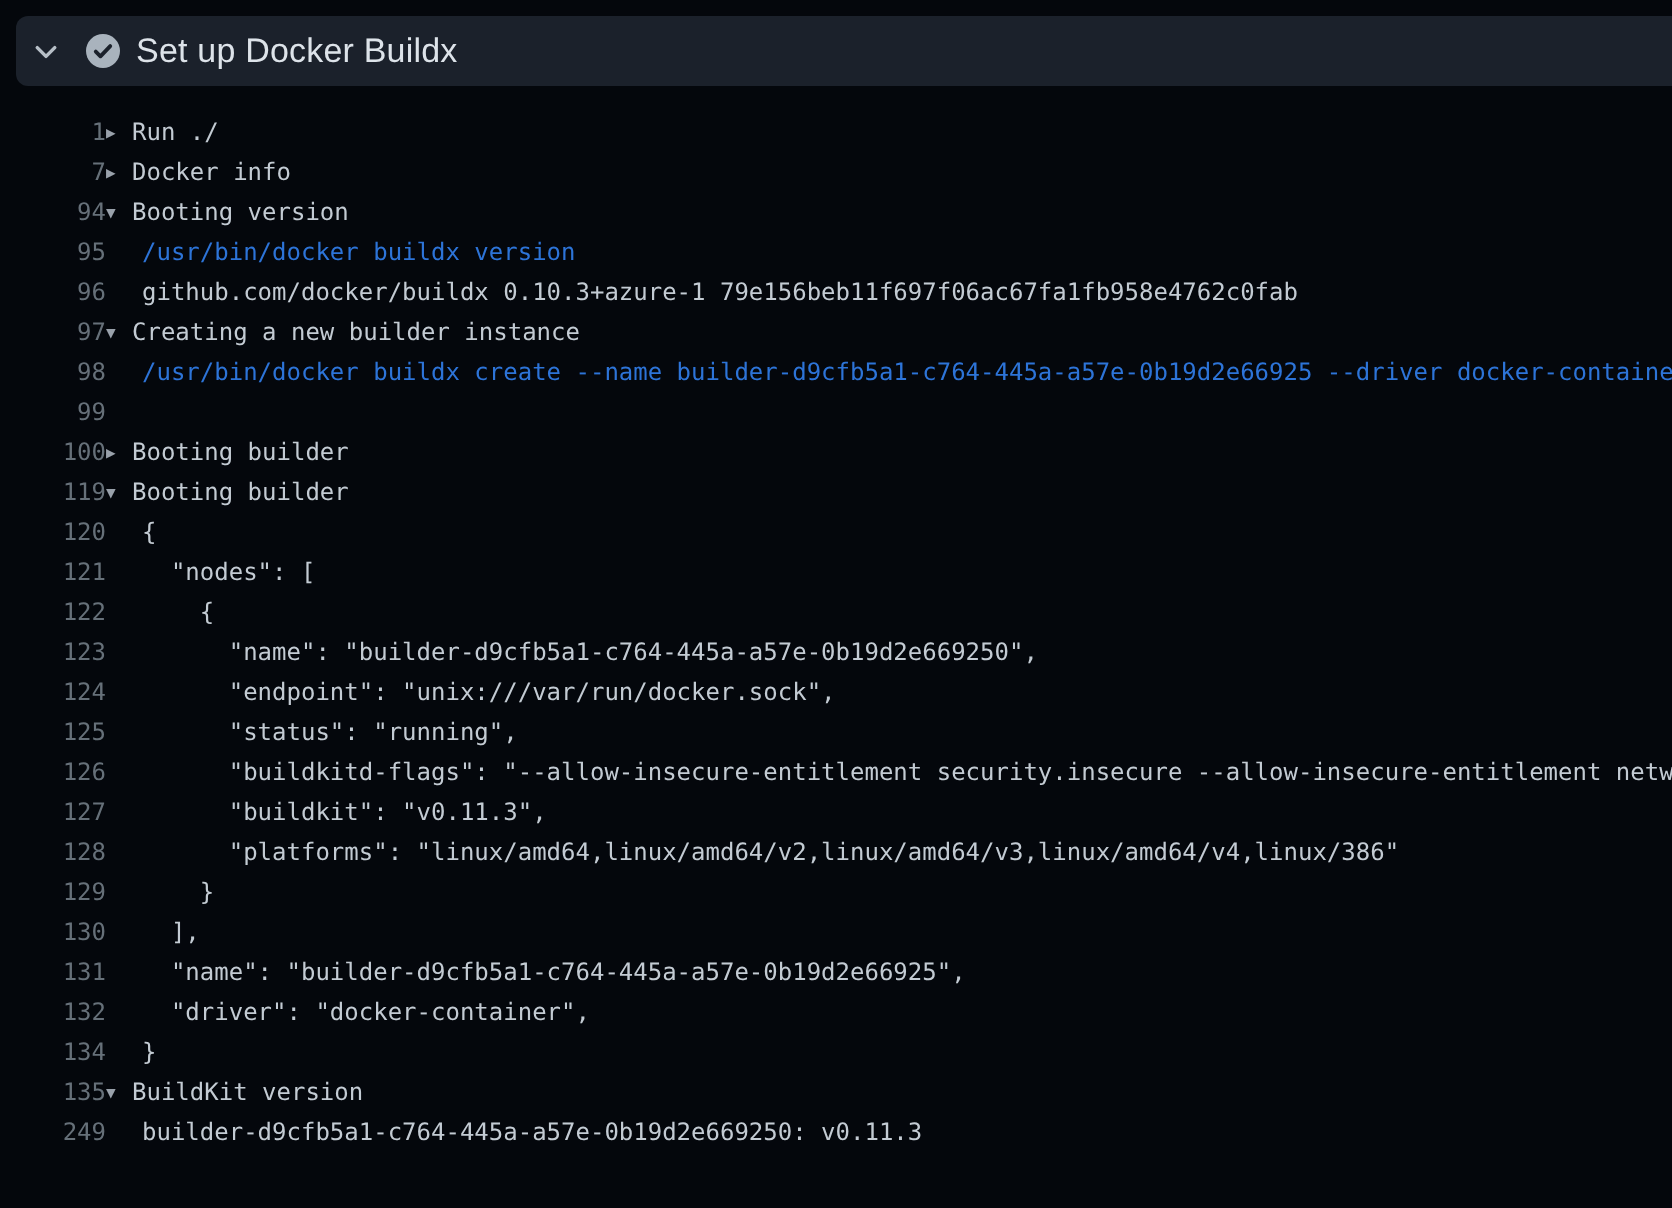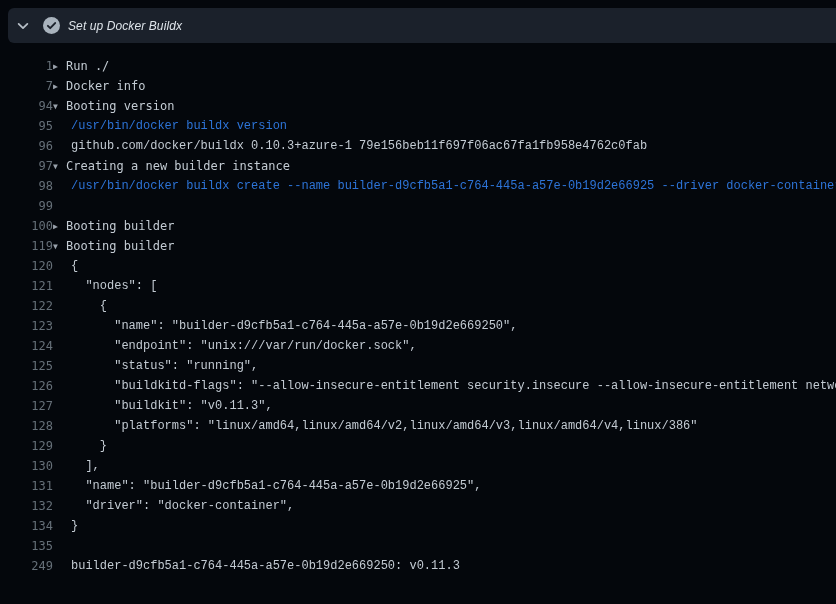--- a/index.html
+++ b/index.html
@@ -37,24 +37,23 @@
   .status-wrap {
     width: 26px;
     height: 35px;
     display: flex;
     align-items: center;
     justify-content: center;
     flex: none;
   }
   .step-title {
     color: var(--title-color, #dde3e9);
-    font-size: 12px;
+    font-size: 17px;
     margin-left: 4px;
     letter-spacing: 0.1px;
-    font-style: italic;
   }
   .log {
     position: absolute;
     left: 0;
     top: 56px;
     width: 836px;
   }
   .row {
     display: flex;
     height: 20px;
@@ -75,21 +74,21 @@
     overflow: hidden;
   }
   .row.group .line { cursor: pointer; }
   .marker {
     display: inline-block;
     width: 13px;
     font-size: 8px;
     color: var(--marker-color, #99a1ab);
     vertical-align: 1px;
   }
-  .row.content .line { padding-left: 18px; font-family: Liberation Mono, monospace; }
+  .row.content .line { padding-left: 18px; }
   .row.command .line { color: var(--command-color, #2d74d8); }
 </style>
 </head>
 <body style="background: rgb(4, 7, 12);">
 
 <div class="step-header">
   <span class="chev-btn">
     <svg width="14" height="14" viewBox="0 0 16 16">
       <path d="M3 5.5l5 5 5-5" fill="none" stroke="#b7bfc7" stroke-width="2" stroke-linecap="round" stroke-linejoin="round"></path>
     </svg>
@@ -121,15 +120,15 @@
     <div class="row content output"><span class="num">124</span><span class="line">      "endpoint": "unix:///var/run/docker.sock",</span></div>
     <div class="row content output"><span class="num">125</span><span class="line">      "status": "running",</span></div>
     <div class="row content output"><span class="num">126</span><span class="line">      "buildkitd-flags": "--allow-insecure-entitlement security.insecure --allow-insecure-entitlement network.host",</span></div>
     <div class="row content output"><span class="num">127</span><span class="line">      "buildkit": "v0.11.3",</span></div>
     <div class="row content output"><span class="num">128</span><span class="line">      "platforms": "linux/amd64,linux/amd64/v2,linux/amd64/v3,linux/amd64/v4,linux/386"</span></div>
     <div class="row content output"><span class="num">129</span><span class="line">    }</span></div>
     <div class="row content output"><span class="num">130</span><span class="line">  ],</span></div>
     <div class="row content output"><span class="num">131</span><span class="line">  "name": "builder-d9cfb5a1-c764-445a-a57e-0b19d2e66925",</span></div>
     <div class="row content output"><span class="num">132</span><span class="line">  "driver": "docker-container",</span></div>
     <div class="row content output"><span class="num">134</span><span class="line">}</span></div>
-    <div class="row group"><span class="num">135</span></div>
+    <div class="row group"><span class="num">135</span><span class="line"><span class="marker">▼</span><span>BuildKit version</span></span></div>
     <div class="row content output"><span class="num">249</span><span class="line">builder-d9cfb5a1-c764-445a-a57e-0b19d2e669250: v0.11.3</span></div>
   </div>
 
 </body></html>

